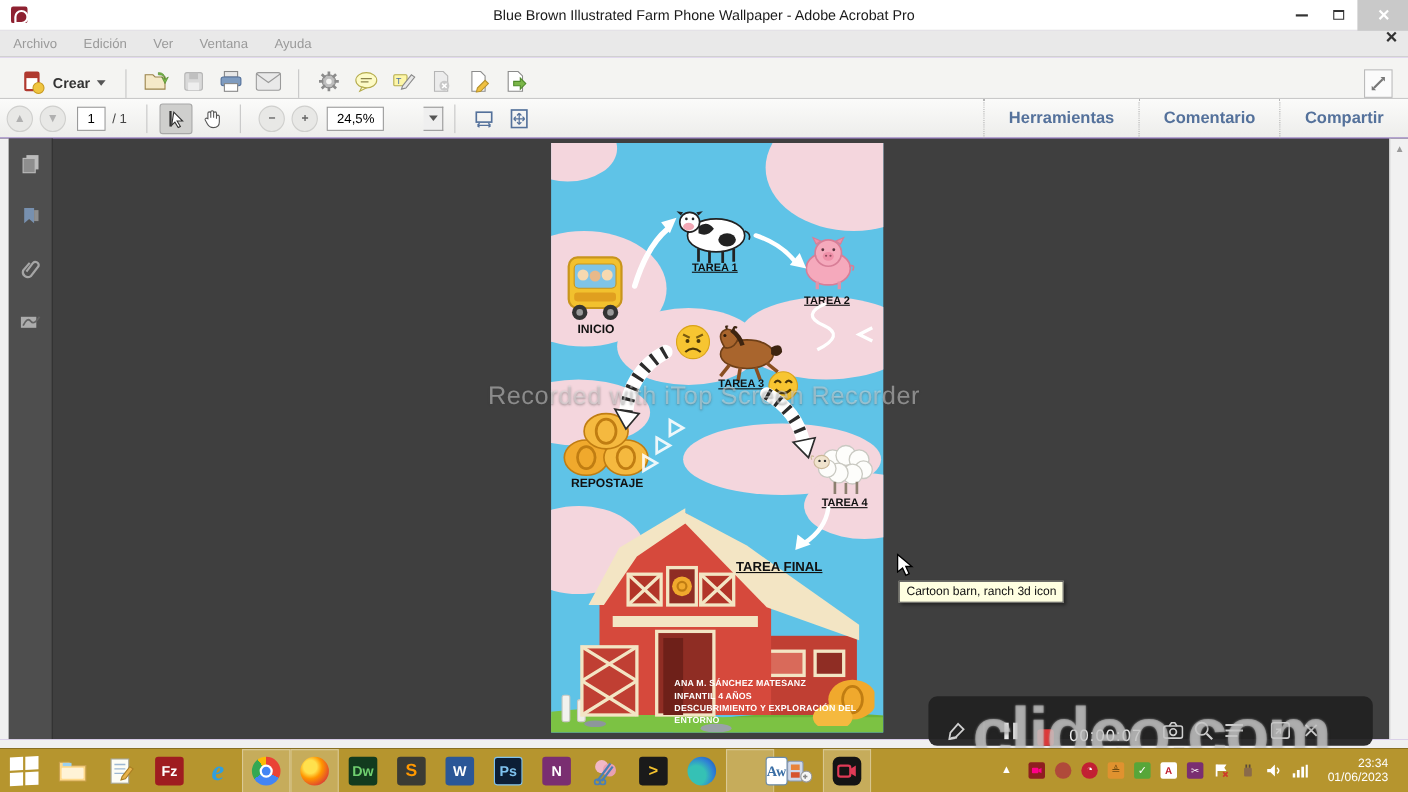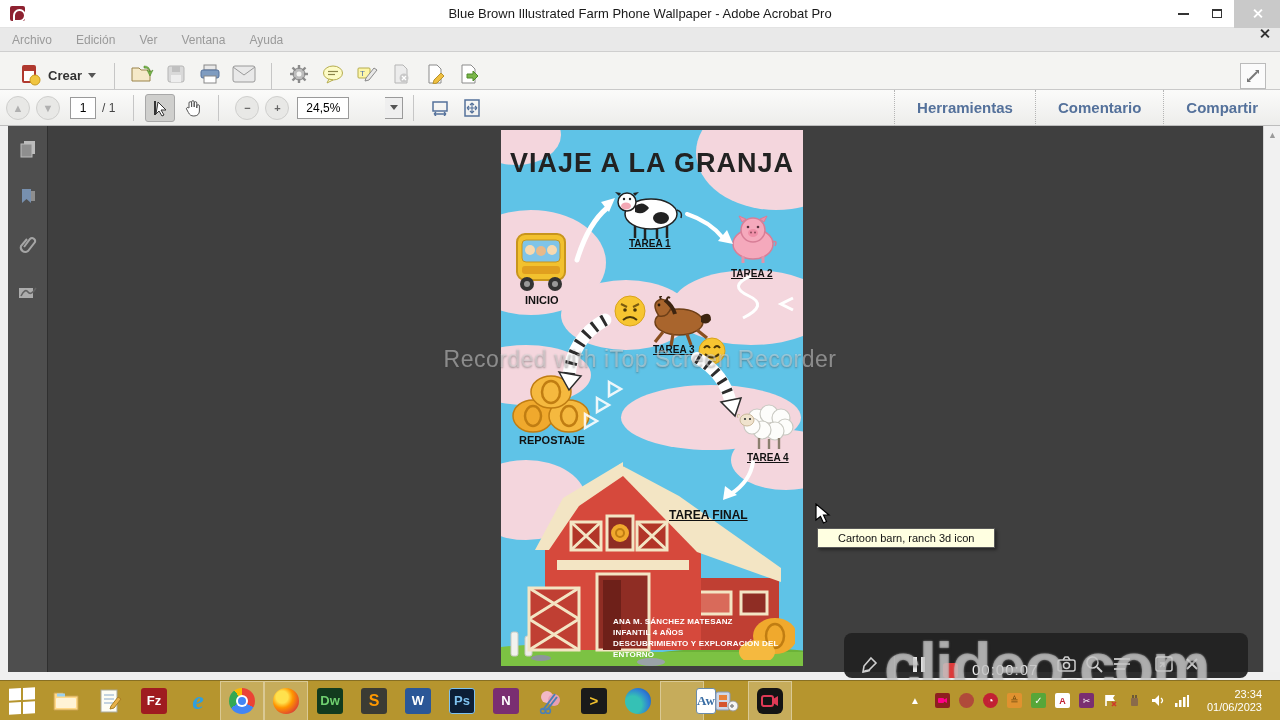--- a/index.html
+++ b/index.html
@@ -65,21 +65,21 @@
   .poster-title { position:absolute; left:0; top:18px; width:100%; text-align:center; font-size:27px; font-weight:800; letter-spacing:1px; color:#222; font-family:"Liberation Sans",sans-serif; }
   .tarea-label { position:absolute; font-size:10px; font-weight:bold; color:#111; text-decoration:underline; white-space:nowrap; }
   .plain-label { position:absolute; font-size:11px; font-weight:bold; color:#111; white-space:nowrap; }
   .credits { position:absolute; left:112px; top:486px; width:185px; font-size:8px; line-height:11px; color:#fff; font-weight:bold; letter-spacing:.2px; }
   .arrow-layer { position:absolute; left:0; top:0; width:302px; height:536px; pointer-events:none; }
 
   
   .itop-mark { position:absolute; left:0; top:346px; width:1280px; text-align:center; font-size:23px; color:rgba(225,225,225,.48); text-shadow:0 1px 2px rgba(60,60,60,.45); z-index:30; letter-spacing:.5px; }
   .clideo-mark { position:absolute; left:884px; top:608px; width:380px; font-size:66px; font-weight:bold; color:rgba(195,195,195,.55); text-shadow:0 0 2px rgba(255,255,255,.5), 0 2px 3px rgba(40,40,40,.4); z-index:52; letter-spacing:-2px;margin-top:20px; }
   .cursor { position:absolute; left:815px; top:503px; z-index:60; }
-  .tooltip { position:absolute; left:817px; top:528px; height:20px; background:#ffffe1; border:1px solid #5a5a5a; box-shadow:2px 2px 3px rgba(0,0,0,.4); font-size:11px; color:#111; padding:3px 20px; z-index:55; white-space:nowrap; }
+  .tooltip { position:absolute; left:817px; top:528px; height:20px; background:#ffffe1; border:1px solid #5a5a5a; box-shadow:2px 2px 3px rgba(0,0,0,.4); font-size:11px; color:#111; padding:3px 6px; z-index:55; white-space:nowrap; }
 
   
   .recorder { position:absolute; left:844px; top:633px; width:404px; height:45px; background:rgba(34,34,34,.95); border-radius:8px; display:flex; align-items:flex-end; z-index:50; padding:0 12px; }
   .rec-sep { width:1px; height:22px; background:#555; margin:0 10px; }
   .rec-btn { width:28px; height:28px; display:flex; align-items:center; justify-content:center; }
   .pause-bars { display:flex; gap:4px; }
   .pause-bars i { width:4px; height:15px; background:#e8e8e8; }
   .stop-sq { width:15px; height:15px; background:#e23b3b; border-radius:3px; margin:0 10px; }
   .rec-time { font-size:15px; color:#f0f0f0; letter-spacing:1px; margin:0 14px 0 4px; }
 
@@ -311,21 +311,20 @@
     <div class="cloud" style="left:-30px;top:-25px;width:90px;height:60px;"></div>
     <div class="cloud" style="left:195px;top:-35px;width:160px;height:115px;"></div>
     <div class="cloud" style="left:-45px;top:80px;width:150px;height:105px;"></div>
     <div class="cloud" style="left:60px;top:150px;width:130px;height:70px;"></div>
     <div class="cloud" style="left:170px;top:140px;width:160px;height:75px;"></div>
     <div class="cloud" style="left:-40px;top:215px;width:130px;height:60px;"></div>
     <div class="cloud" style="left:120px;top:255px;width:180px;height:65px;"></div>
     <div class="cloud" style="left:-35px;top:330px;width:120px;height:80px;"></div>
     <div class="cloud" style="left:230px;top:300px;width:110px;height:60px;"></div>
 
-    <div class="poster-title">VIAJE A LA GRANJA</div>
 
     <svg class="pos" style="left:0;top:492px;" width="302" height="44">
       <ellipse cx="60" cy="44" rx="120" ry="22" fill="#7cc243"></ellipse>
       <ellipse cx="240" cy="46" rx="130" ry="20" fill="#6cb338"></ellipse>
       <rect x="0" y="30" width="302" height="14" fill="#7cc243"></rect>
       <ellipse cx="150" cy="40" rx="14" ry="4" fill="#9aa3a8"></ellipse>
       <ellipse cx="40" cy="36" rx="10" ry="3" fill="#8d969b"></ellipse>
     </svg>
 
     <svg class="pos" style="left:8px;top:498px;" width="40" height="30">

